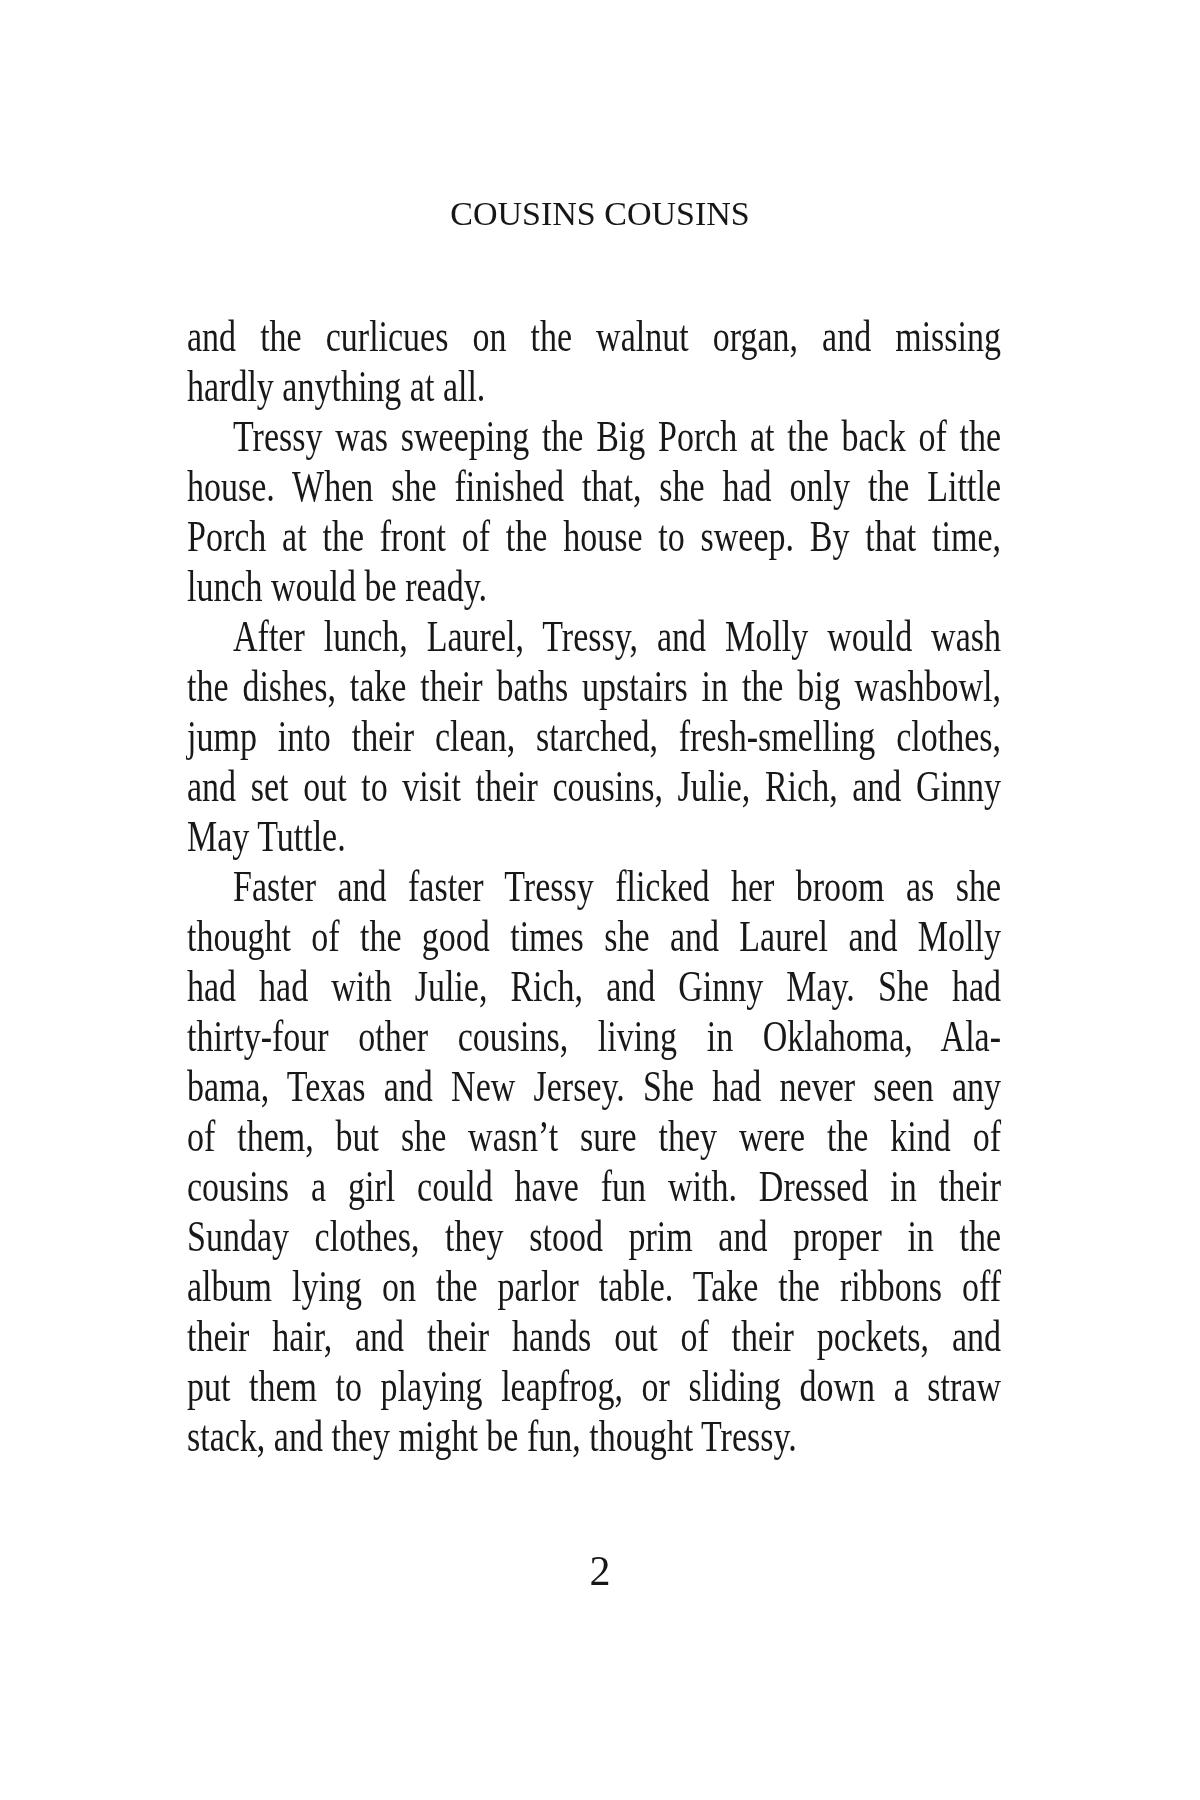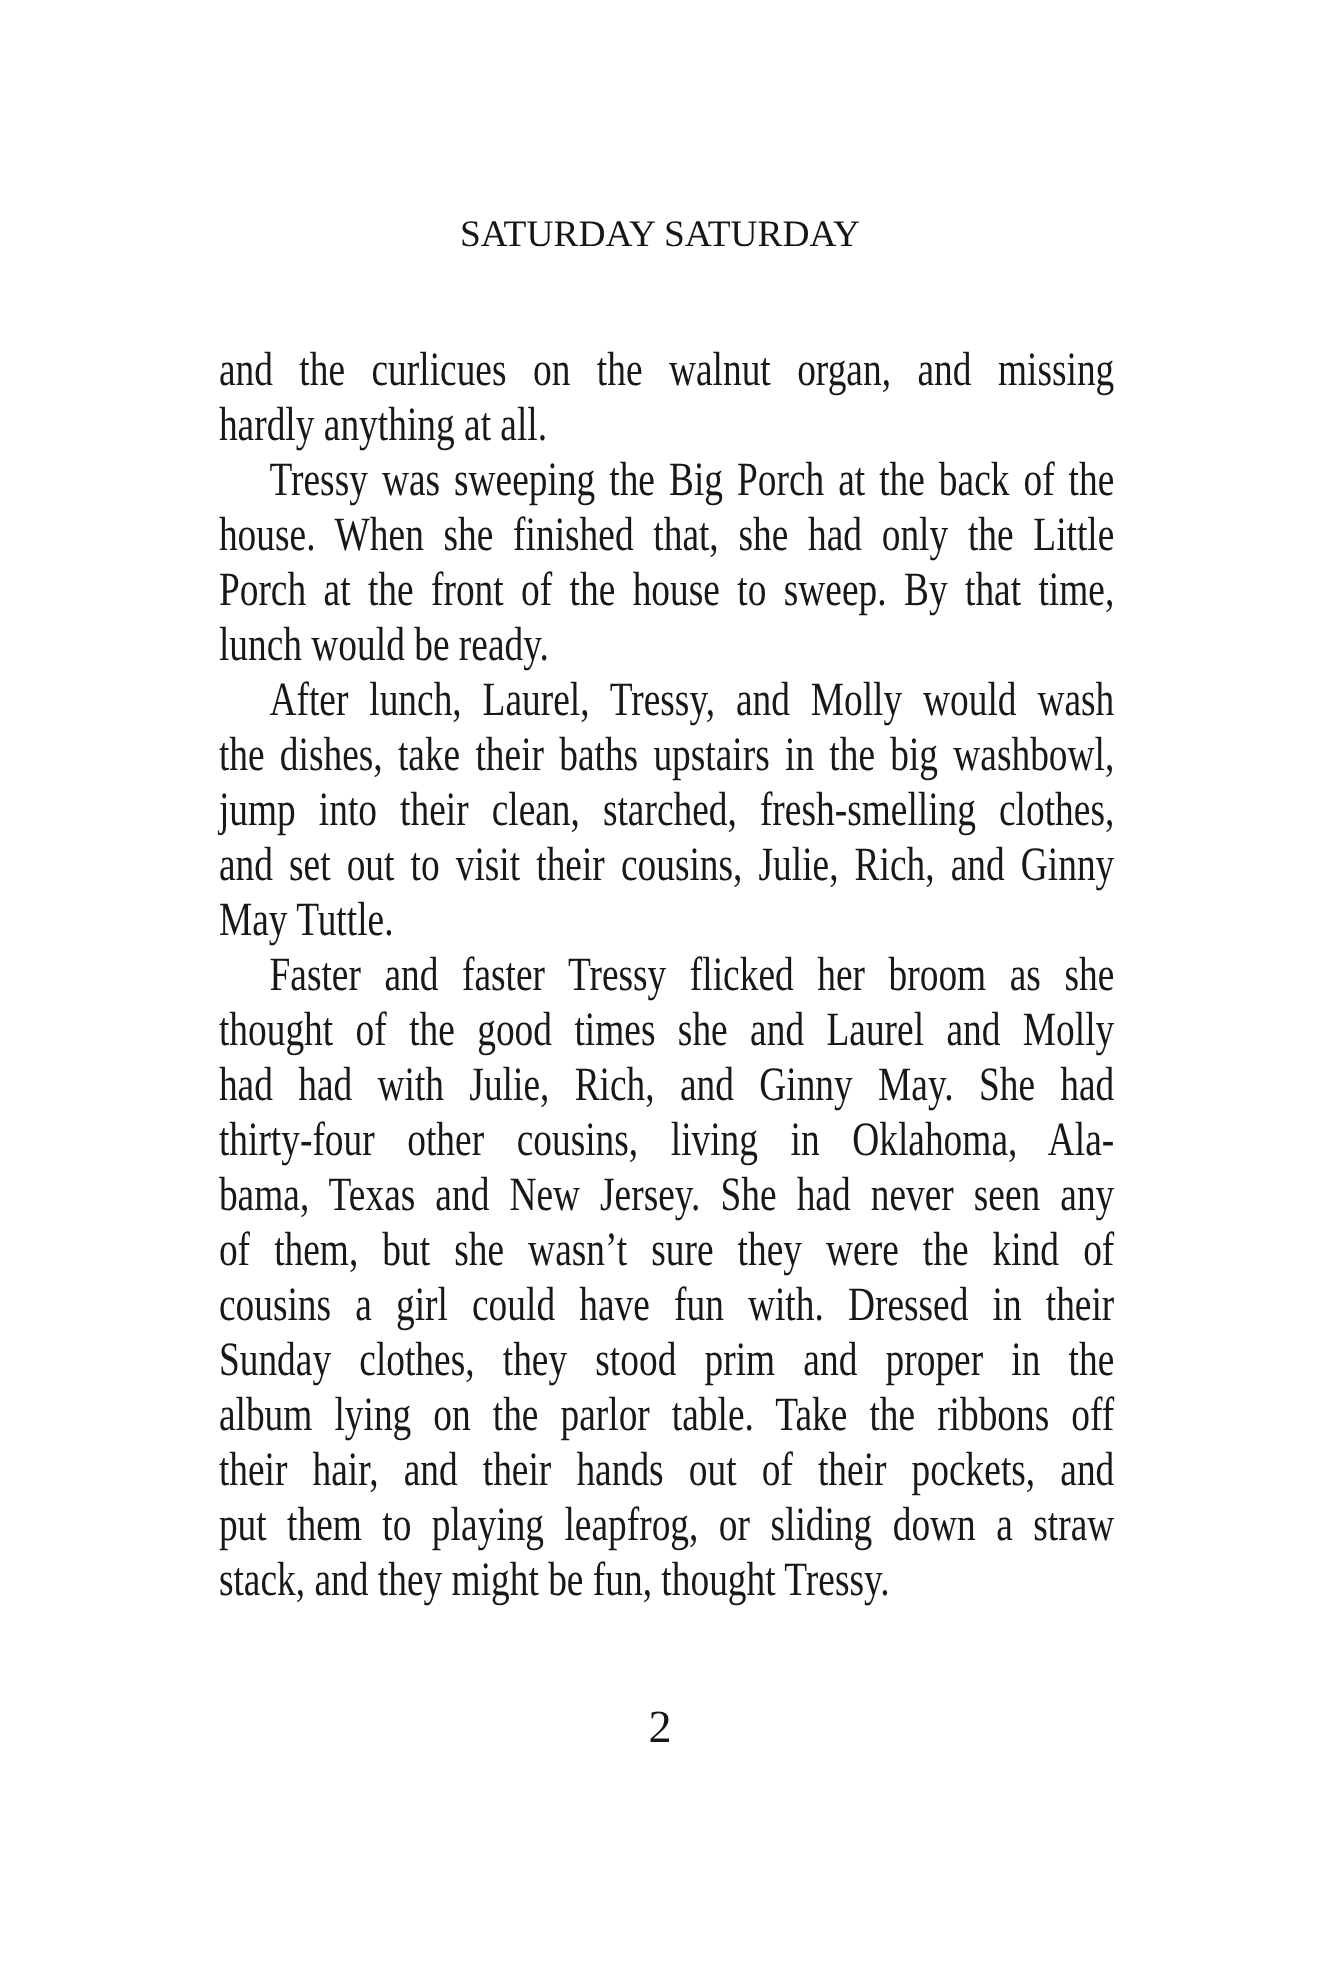--- a/index.html
+++ b/index.html
@@ -27,21 +27,21 @@
     right: 0;
     text-align: center;
     font-size: 34px;
     line-height: 34px;
     letter-spacing: 0px;
     color: #161616;
     white-space: nowrap;
   }
   .text-block {
     position: absolute;
-    left: 199px;
+    left: 187px;
     top: 313px;
     width: 814px;
   }
   .text-line {
     height: 50px;
     line-height: 50px;
     font-size: 34px;
     color: #181818;
     text-align: justify;
     text-align-last: justify;
@@ -64,21 +64,21 @@
     font-size: 42px;
     line-height: 42px;
     color: #161616;
   }
 </style>
 </head>
 <body>
 
 <div class="page">
 
-  <div class="chapter-title">SATURDAY SATURDAY</div>
+  <div class="chapter-title">COUSINS COUSINS</div>
 
   <div class="text-block" id="text-block">
       <div class="text-line">and the curlicues on the walnut organ, and missing</div>
       <div class="text-line para-end">hardly anything at all.</div>
       <div class="text-line indent">Tressy was sweeping the Big Porch at the back of the</div>
       <div class="text-line">house. When she finished that, she had only the Little</div>
       <div class="text-line">Porch at the front of the house to sweep. By that time,</div>
       <div class="text-line para-end">lunch would be ready.</div>
       <div class="text-line indent">After lunch, Laurel, Tressy, and Molly would wash</div>
       <div class="text-line">the dishes, take their baths upstairs in the big washbowl,</div>

